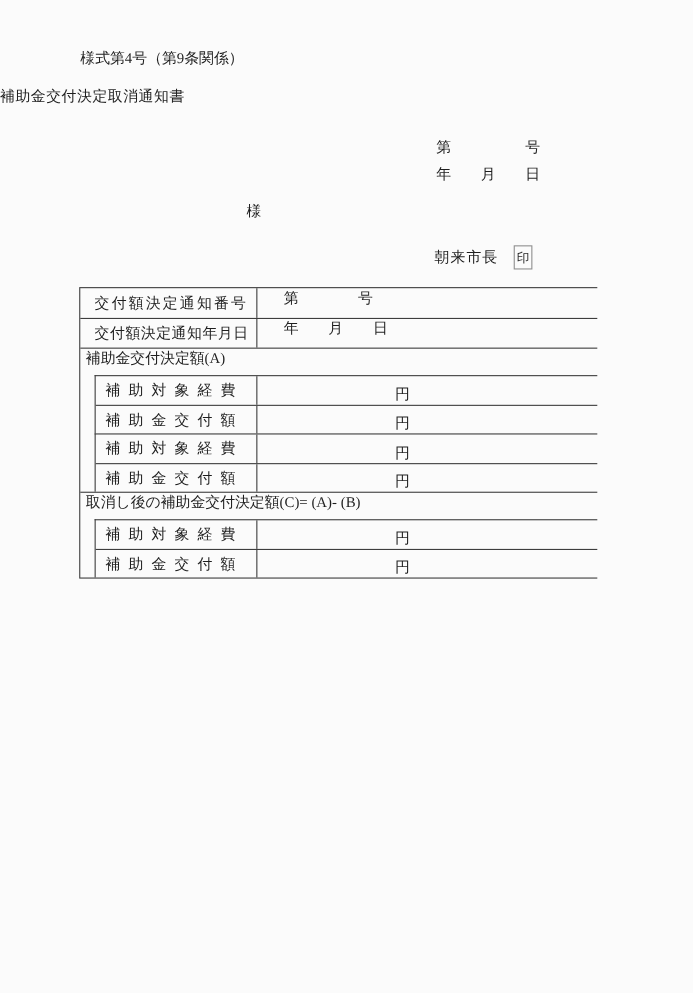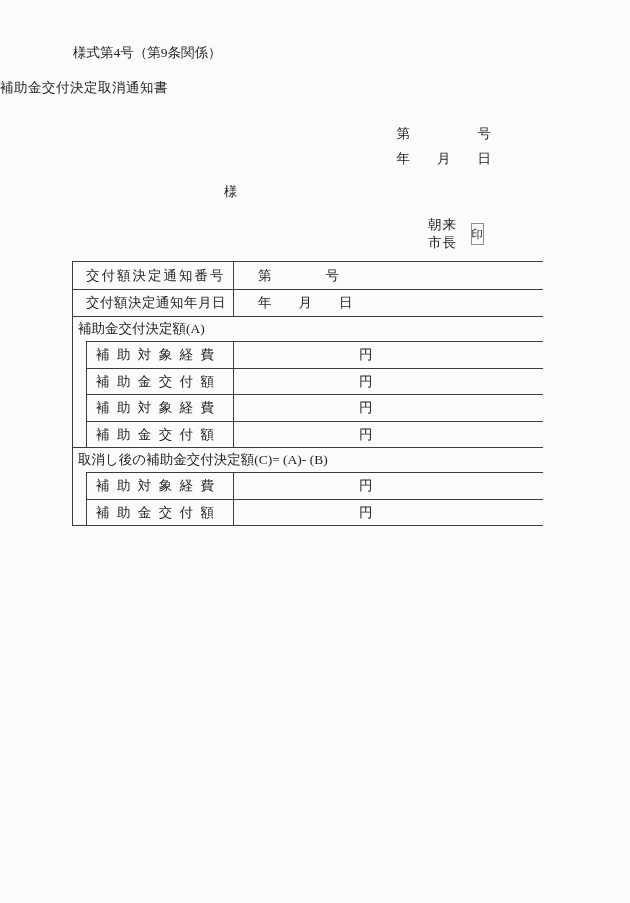--- a/index.html
+++ b/index.html
@@ -12,49 +12,49 @@
     color: #1e1e1e;
     font-family: "Liberation Serif", "DejaVu Serif", serif;
     font-size: 13.5px;
     padding-top: 44px;
     overflow: hidden;
   }
   .form-no   { margin-left: 73px; line-height: 17px; }
   .doc-title { text-align: left; margin-top: 19px; line-height: 16px; letter-spacing: 0.5px; }
   .doc-block { margin-top: 25px; margin-right: 52px; text-align: right; line-height: 25px; }
   .addressee { margin-top: 13px; margin-left: 224px; line-height: 15px; }
-  .sender-line { margin-top: 24px; height: 22px; display: flex; align-items: center; margin-left: 33px; }
+  .sender-line { margin-top: 24px; height: 22px; display: flex; align-items: center; }
   .sender    { margin-left: 395px; letter-spacing: 1px; }
   .seal {
     margin-left: auto; margin-right: 59px;
     width: 17px; height: 22px;
     border: 1px solid #8f8f8f;
     display: flex; align-items: center; justify-content: center;
     font-size: 11.5px; color: #2a2a2a;
   }
   .body-par  { margin: 19px 0 0 73px; width: 506px; line-height: 22px; }
   .body-line { white-space: nowrap; }
   .body-line.first { text-indent: 15px; }
 
   .doc-table { margin: 16px 0 0 72px; width: 505px; border: 1px solid #3d3d3d; }
   .bt        { border-top: 1px solid #3d3d3d; }
-  .row       { display: flex; align-items: center; }
+  .row       { display: flex; align-items: flex-start; }
   .r-head    { height: 27px; }
   .hlabel {
     width: 161px; align-self: stretch;
     display: flex; align-items: center;
     padding-left: 13px;
     border-right: 1px solid #3d3d3d;
   }
   .ls2  { letter-spacing: 2px; }
   .ls05 { letter-spacing: 0.5px; }
   .hvalue  { padding-left: 24px; }
   .r-group { height: 25px; padding-left: 5px; }
   .subrows { margin-left: 13px; border-left: 1px solid #3d3d3d; border-top: 1px solid #3d3d3d; }
-  .subrow  { display: flex; align-items: center; height: 26px; }
+  .subrow  { display: flex; align-items: flex-end; height: 26px; }
   .sublabel {
     width: 147px; align-self: stretch;
     display: flex; align-items: center;
     padding-left: 9px;
     border-right: 1px solid #3d3d3d;
     word-spacing: 4px;
   }
   .yen      { padding-left: 125px; }
   .r-reason { height: 67px; align-items: flex-start; padding: 4px 0 0 5px; }
 </style>

